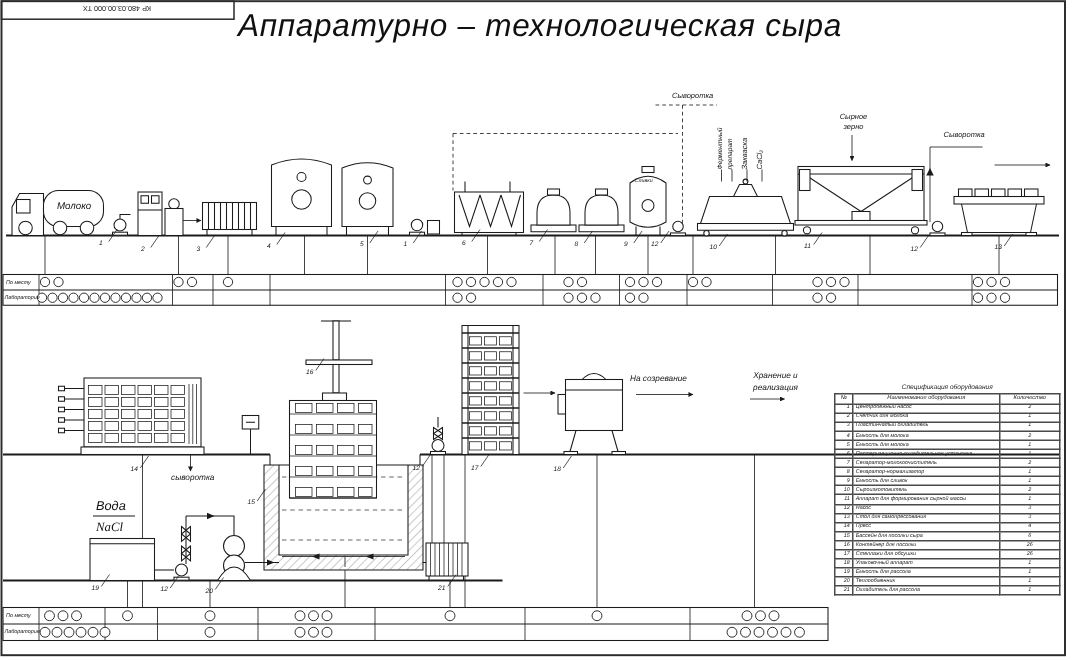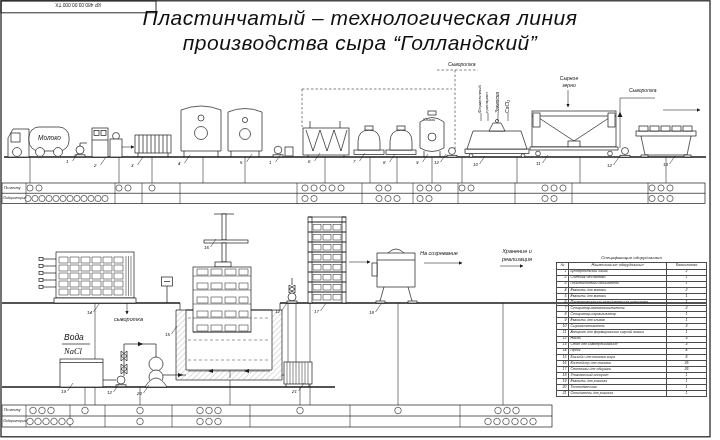--- a/index.html
+++ b/index.html
@@ -492,22 +492,21 @@
           <line x1="67.5" y1="391" x2="73" y2="383"></line>
           <line x1="113.5" y1="392" x2="119" y2="384"></line>
           <line x1="143.5" y1="393" x2="149" y2="385"></line>
           <line x1="298.5" y1="391" x2="304" y2="383"></line>
         </g>
   </g>
 </svg>
 
 <div class="stamp">КР 480.03.00.000 ТХ</div>
 
-<div class="title-line" style="top:6px;">Пластинчатый – технологическая линия</div>
-<div class="title-line" style="top:31px;">производства  сыра “Голландский”</div>
+<div class="title-line" style="top:6px;">Аппаратурно – технологическая сыра</div>
 
 <div class="lbl" style="left:38px;top:134px;font-size:6.5px;">Молоко</div>
 <div class="lbl" style="left:423px;top:118px;font-size:3.6px;">Сливки</div>
 <div class="lbl" style="left:448px;top:61px;">Сыворотка</div>
 <div class="lbl" style="left:629px;top:87px;">Сыворотка</div>
 <div class="lbl" style="left:114px;top:316px;font-size:5.5px;">сыворотка</div>
 
 <div class="vlbl" style="left:477px;top:113px;">Ферментный</div>
 <div class="vlbl" style="left:484px;top:113px;">препарат</div>
 <div class="vlbl" style="left:494px;top:113px;font-size:5px;">Закваска</div>

